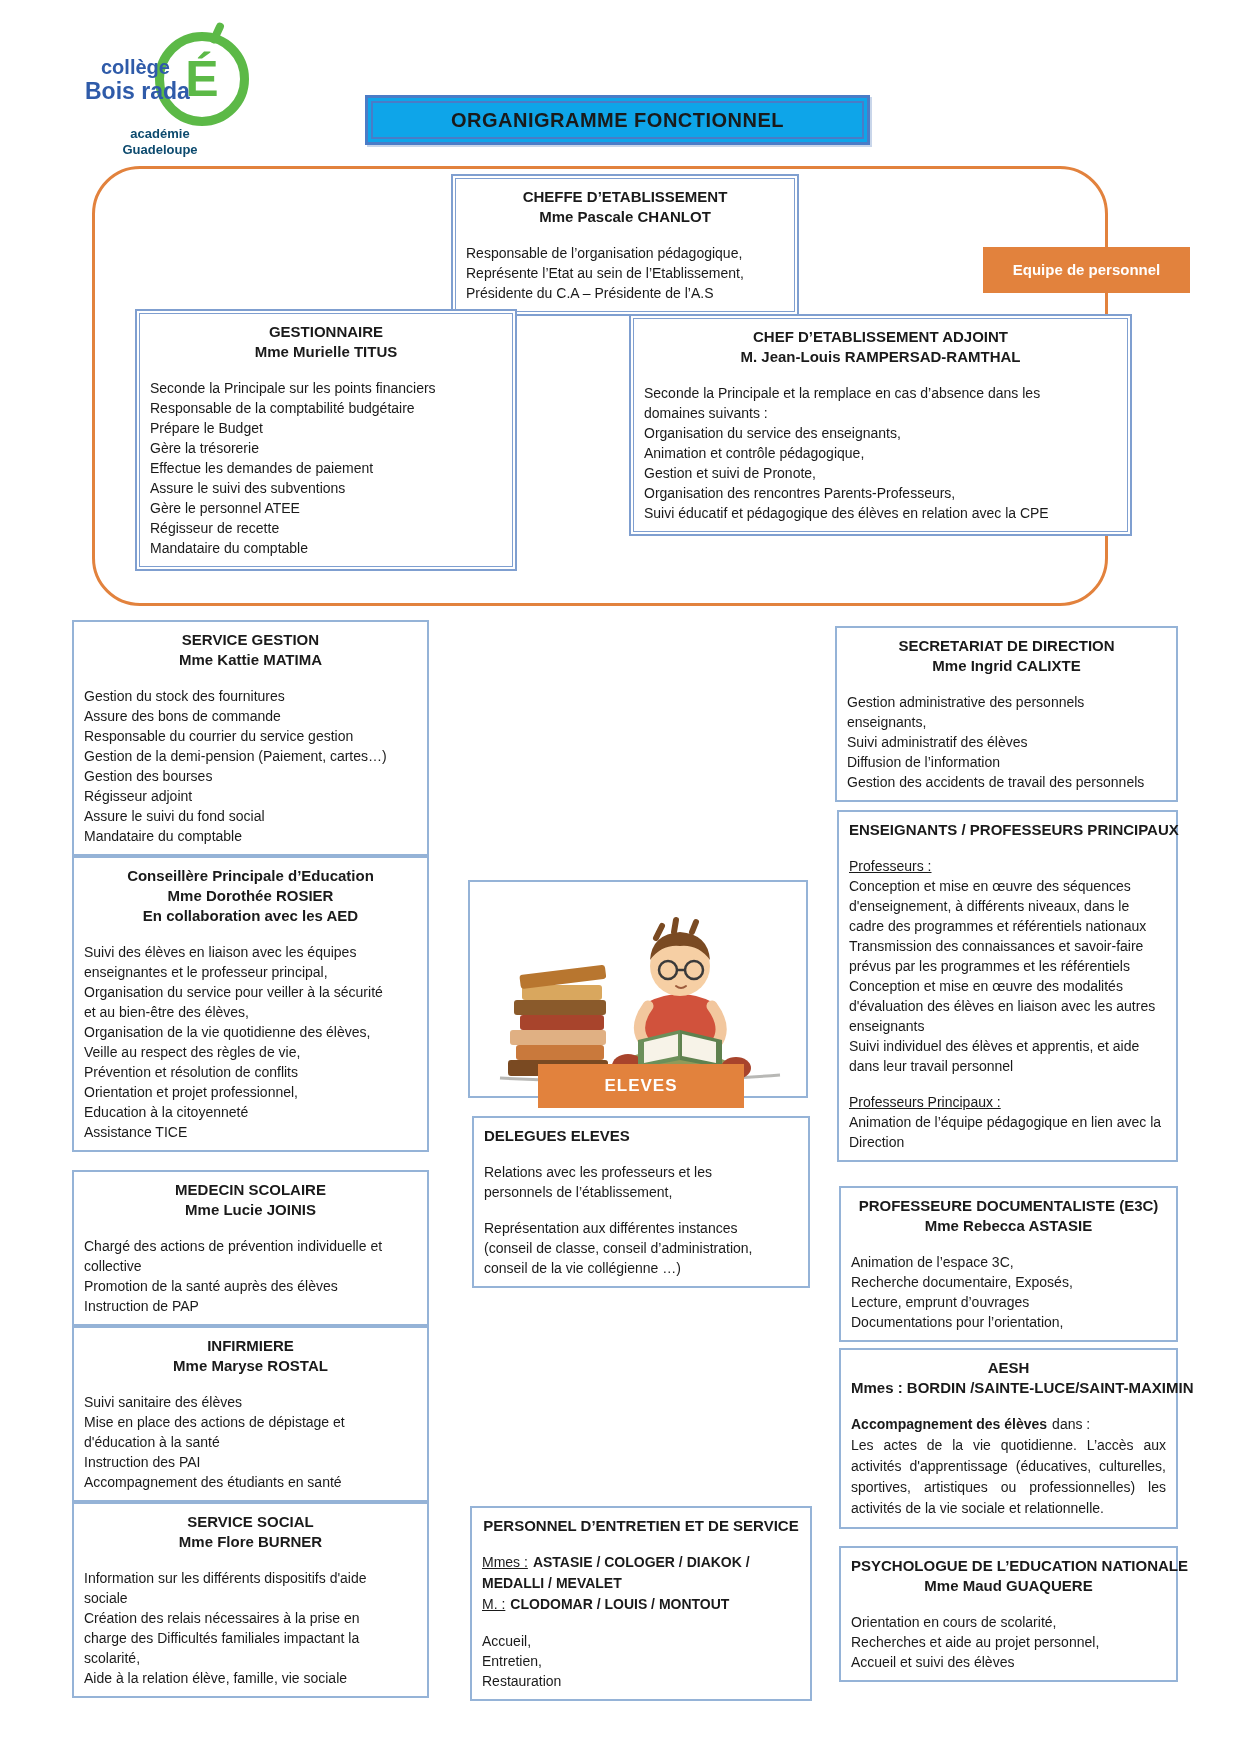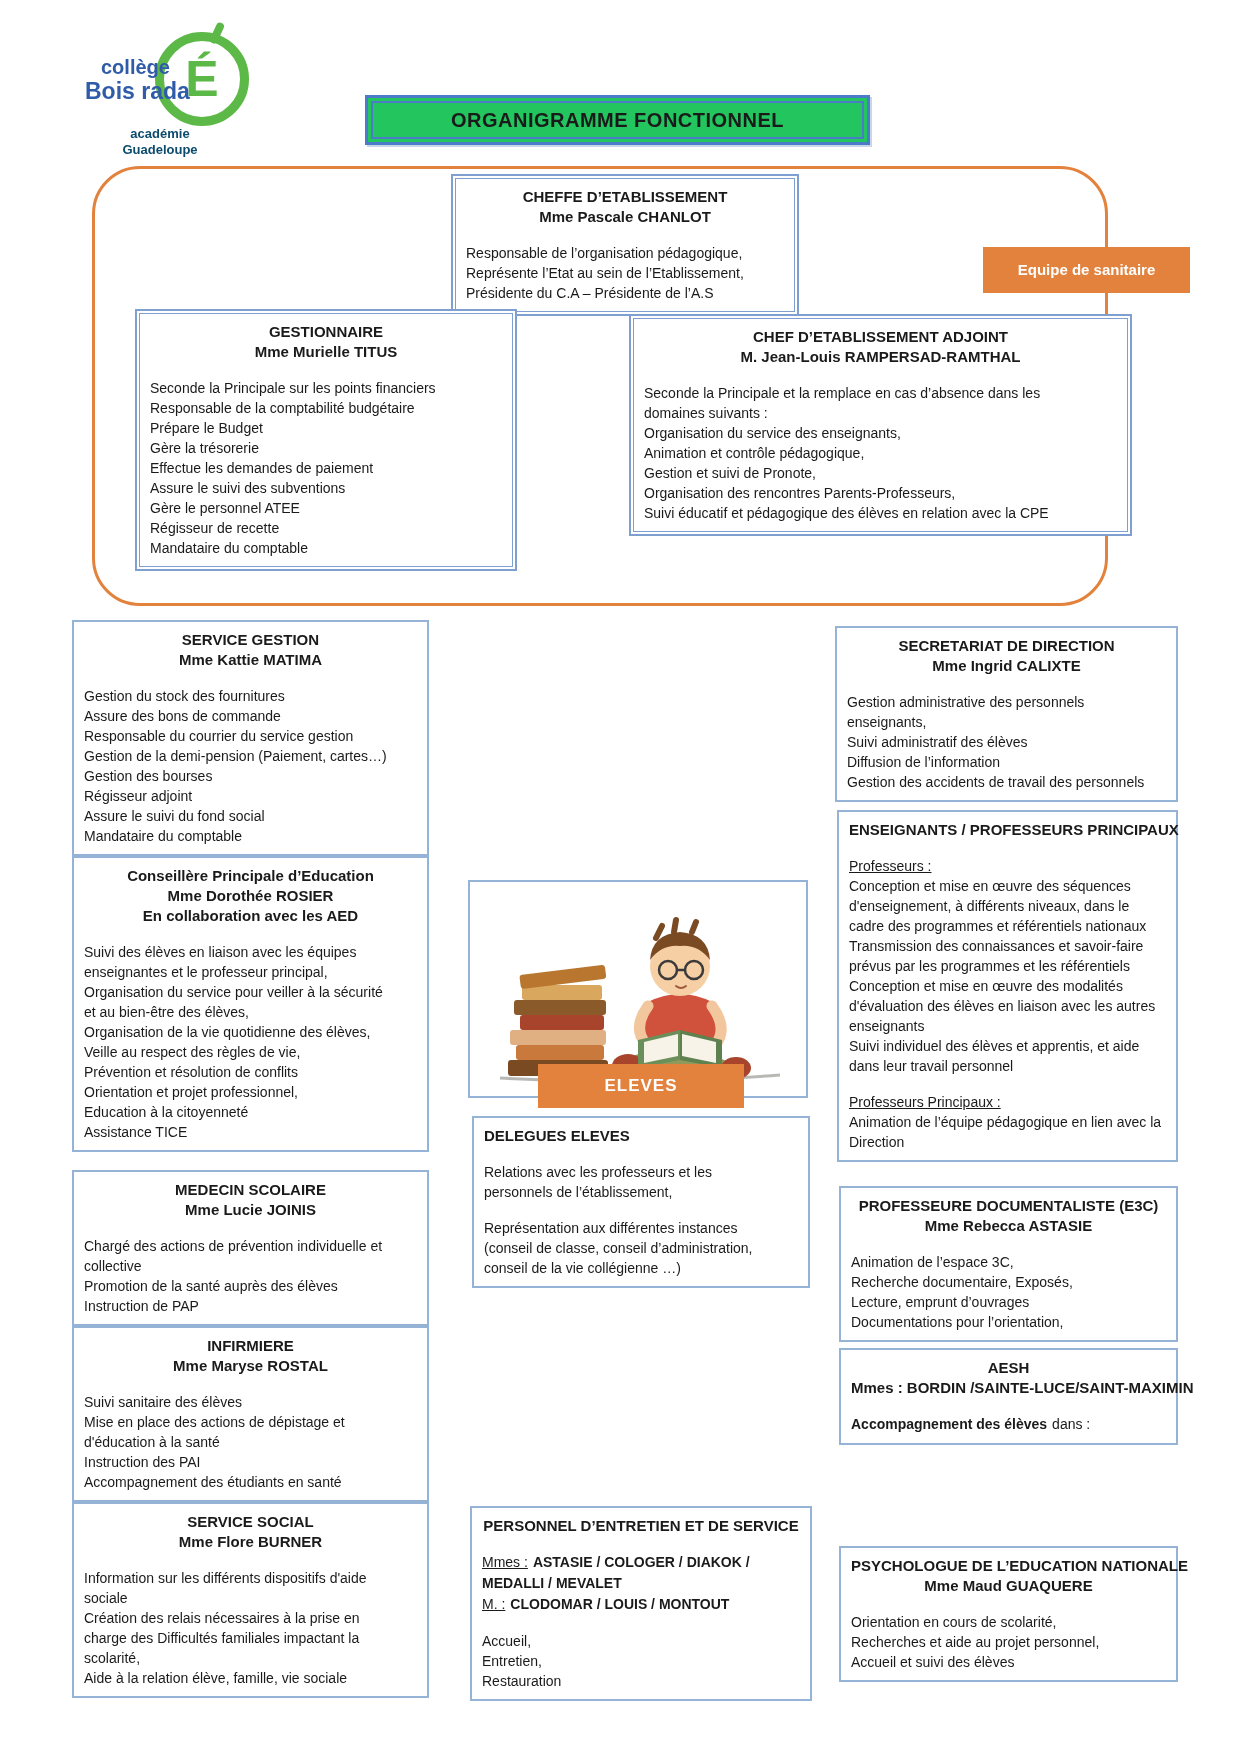--- a/index.html
+++ b/index.html
@@ -14,21 +14,21 @@
   .bt-left{font-size:15px;font-weight:bold;text-align:left;line-height:20px;white-space:nowrap;}
   .ln{font-size:14px;line-height:20px;white-space:nowrap;}
   .para{font-size:14px;line-height:21px;white-space:normal;}
   .just{text-align:justify;}
   .gap{height:16px;}
   .ul{text-decoration:underline;}
   .b{font-weight:bold;}
   .names{font-weight:bold;margin-left:5px;}
 
   
-  #title-outer{position:absolute;left:365px;top:95px;width:505px;background:#22c55e;
+  #title-outer{position:absolute;left:365px;top:95px;width:505px;background:#0ea5e9;
       border:3px solid #4a7cc7;padding:3px;box-sizing:border-box;box-shadow:2px 2px 0 #c9d6ea;}
   #title-inner{border:2px solid #4a7cc7;text-align:center;font-weight:bold;
       font-size:20px;line-height:34px;letter-spacing:.5px;}
 
   
   #logo{position:absolute;left:85px;top:30px;width:170px;height:135px;}
   #logo .circle{position:absolute;left:70px;top:2px;width:76px;height:76px;
       border:9px solid #5cb947;border-radius:50%;display:flex;align-items:center;
       justify-content:center;font-size:50px;font-weight:bold;color:#5cb947;}
   #logo .leaf{position:absolute;left:128px;top:-8px;width:8px;height:22px;
@@ -88,21 +88,21 @@
 
   <div class="box dbl" id="box-cheffe">
     <div class="bt">CHEFFE D’ETABLISSEMENT</div>
     <div class="bt">Mme Pascale CHANLOT</div>
     <div class="gap"></div>
     <div class="ln">Responsable de l’organisation pédagogique,</div>
     <div class="ln">Représente l’Etat au sein de l’Etablissement,</div>
     <div class="ln">Présidente du C.A – Présidente de l’A.S</div>
   </div>
 
-  <div class="obadge" id="badge-direction">Equipe de sanitaire</div>
+  <div class="obadge" id="badge-direction">Equipe de personnel</div>
 
   <div class="box dbl" id="box-gestionnaire">
     <div class="bt">GESTIONNAIRE</div>
     <div class="bt">Mme Murielle TITUS</div>
     <div class="gap"></div>
     <div class="ln">Seconde la Principale sur les points financiers</div>
     <div class="ln">Responsable de la comptabilité budgétaire</div>
     <div class="ln">Prépare le Budget</div>
     <div class="ln">Gère la trésorerie</div>
     <div class="ln">Effectue les demandes de paiement</div>
@@ -276,20 +276,21 @@
     <div class="ln">d'éducation à la santé</div>
     <div class="ln">Instruction des PAI</div>
     <div class="ln">Accompagnement des étudiants en santé</div>
   </div>
 
   <div class="box" id="box-aesh">
     <div class="bt">AESH</div>
     <div class="bt">Mmes :  BORDIN /SAINTE-LUCE/SAINT-MAXIMIN</div>
     <div class="gap"></div>
     <div class="para"><span class="b">Accompagnement des élèves</span><span class="names" style="font-weight:normal">dans :</span></div>
+    <div class="para just">Les actes de la vie quotidienne. L’accès aux activités d'apprentissage (éducatives, culturelles, sportives, artistiques ou professionnelles) les activités de la vie sociale et relationnelle.</div>
   </div>
 
   <div class="box" id="box-service-social">
     <div class="bt">SERVICE SOCIAL</div>
     <div class="bt">Mme Flore BURNER</div>
     <div class="gap"></div>
     <div class="ln">Information sur les différents dispositifs d'aide</div>
     <div class="ln">sociale</div>
     <div class="ln">Création des relais nécessaires à la prise en</div>
     <div class="ln">charge des Difficultés familiales impactant la</div>

